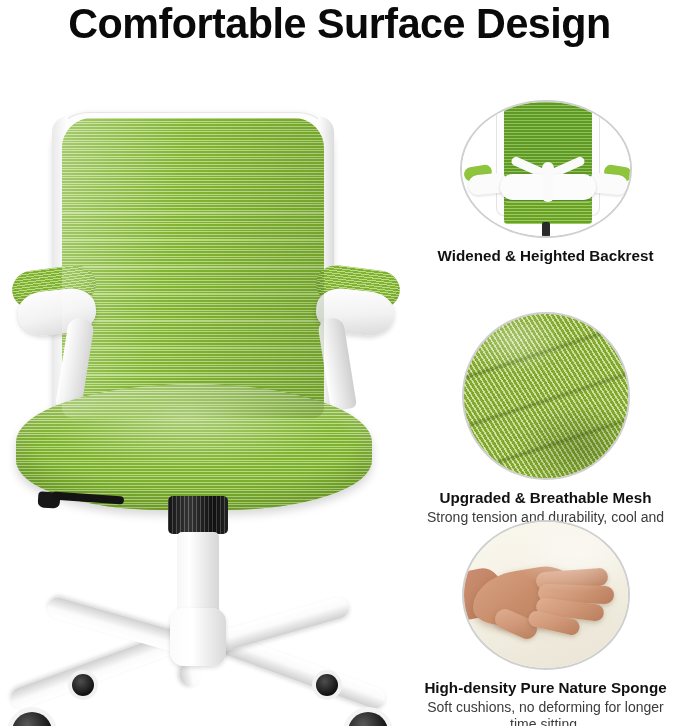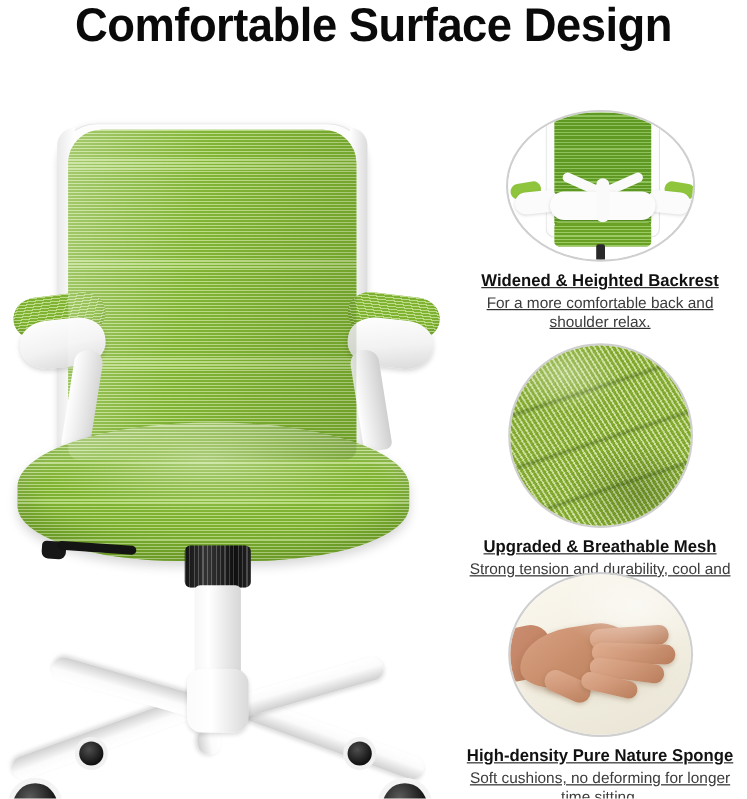--- a/index.html
+++ b/index.html
@@ -180,21 +180,21 @@
     position:absolute; width:22px; height:22px; border-radius:50%;
     background:radial-gradient(circle at 40% 34%, #4e4e4e, #111 70%);
     box-shadow:0 0 0 4px #f1f1f1;
   }
   .caster-small.s1 { left:72px;  top:578px; }
   .caster-small.s2 { left:316px; top:578px; }
 
   
   .features { position:absolute; left:412px; top:100px; width:267px; height:626px; }
 
-  .feature { position:absolute; left:0; width:267px;text-decoration:underline; }
+  .feature { position:absolute; left:0; width:267px; }
   .feature.f1 { top:0px; }
   .feature.f2 { top:212px; }
   .feature.f3 { top:420px; }
 
   .circle-wrap {
     position:relative; margin:0 auto;
     width:172px; height:172px;
     border-radius:50%;
     border:2px solid #cfcfcf;
     overflow:hidden;
@@ -394,21 +394,20 @@
         <div class="c1-arm-l"></div>
         <div class="c1-arm-r"></div>
         <div class="c1-diag-l"></div>
         <div class="c1-diag-r"></div>
         <div class="c1-yoke"></div>
         <div class="c1-vbar"></div>
         <div class="c1-seatstrip"></div>
         <div class="c1-stem"></div>
       </div>
       <div class="f-title">Widened &amp; Heighted Backrest</div>
-      <div class="f-desc">For a more comfortable back and shoulder relax.</div>
     </div>
 
     <div class="feature f2">
       <div class="circle-wrap">
         <div class="c2-weave"></div>
         <div class="c2-ridge r1"></div>
         <div class="c2-ridge r2"></div>
         <div class="c2-ridge r3"></div>
       </div>
       <div class="f-title">Upgraded &amp; Breathable Mesh</div>

